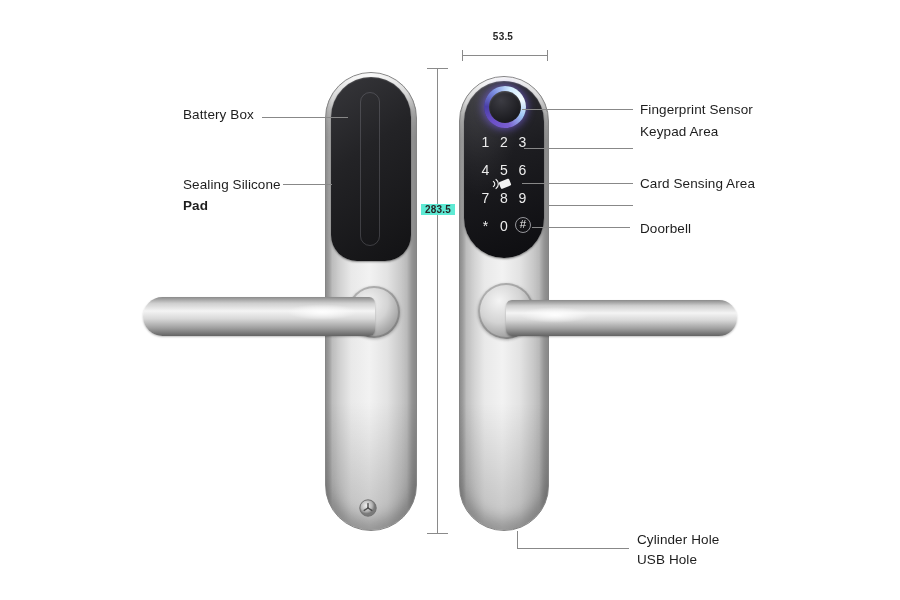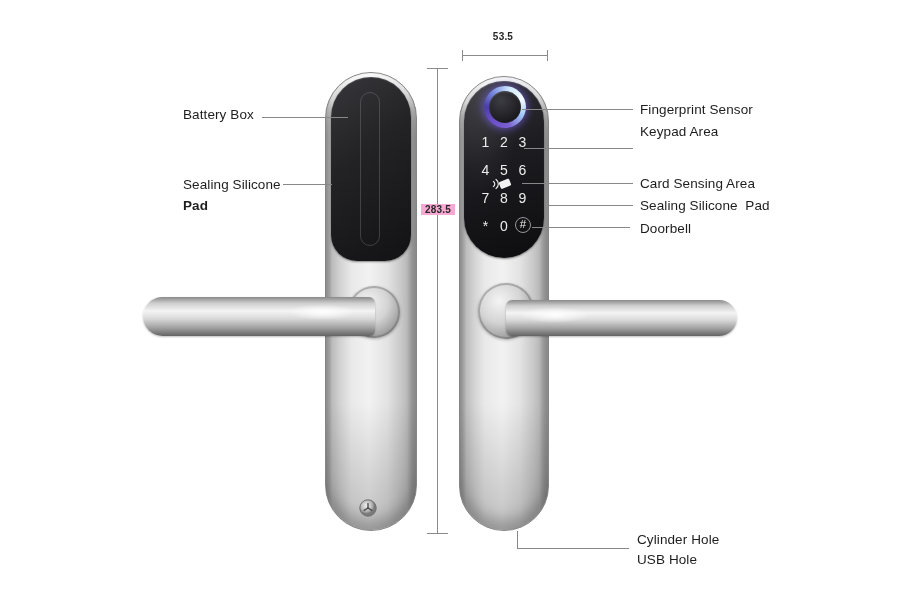--- a/index.html
+++ b/index.html
@@ -19,21 +19,21 @@
     position:absolute; font-size:10px; color:#272727; font-weight:bold;
     transform:translateX(-50%); letter-spacing:.2px;
   }
   
   .lead-h { position:absolute; height:1px; background:#888; }
   .lead-v { position:absolute; width:1px;  background:#888; }
   .dim-h  { position:absolute; height:1px; background:#8a8a8a; }
   .dim-v  { position:absolute; width:1px;  background:#8a8a8a; }
   .tick-v { position:absolute; width:1px; height:11px; background:#8a8a8a; }
   .tick-h { position:absolute; width:21px; height:1px; background:#8a8a8a; }
-  .dim-label-on-line { background:#f9a8d4; padding:0 4px; }
+  .dim-label-on-line { background:#5eead4; padding:0 4px; }
   
   .plate {
     position:absolute; border:1px solid #858585;
     background:linear-gradient(to right,#7c7c7c 0%,#c2c2c2 7%,#e9e9e9 28%,
                #f2f2f2 48%,#e3e3e3 68%,#bdbdbd 90%,#757575 100%);
     box-shadow:inset 0 8px 10px rgba(255,255,255,.45), inset 0 -10px 14px rgba(0,0,0,.22);
   }
   .plate::after {
     content:""; position:absolute; inset:0; border-radius:inherit;
     background:linear-gradient(to bottom, rgba(255,255,255,.28) 0%, rgba(255,255,255,0) 14%,
@@ -189,21 +189,20 @@
   <div class="lead-h" style="left:522px; top:109px; width:111px;"></div>
   <div class="label" style="left:640px; top:101px;">Fingerprint Sensor</div>
 
   <div class="lead-h" style="left:524px; top:148px; width:109px;"></div>
   <div class="label" style="left:640px; top:123px;">Keypad Area</div>
 
   <div class="lead-h" style="left:522px; top:183px; width:111px;"></div>
   <div class="label" style="left:640px; top:175px;">Card Sensing Area</div>
 
   <div class="lead-h" style="left:549px; top:205px; width:84px;"></div>
-  <div class="label" style="left:640px; top:197px;">Sealing Silicone  Pad</div>
 
   <div class="lead-h" style="left:532px; top:227px; width:98px;"></div>
   <div class="label" style="left:640px; top:220px;">Doorbell</div>
 
   <div class="lead-v" style="left:517px; top:531px; height:17px;"></div>
   <div class="lead-h" style="left:517px; top:548px; width:112px;"></div>
   <div class="label" style="left:637px; top:531px;">Cylinder Hole</div>
   <div class="label" style="left:637px; top:551px;">USB Hole</div>
 
 </div>

